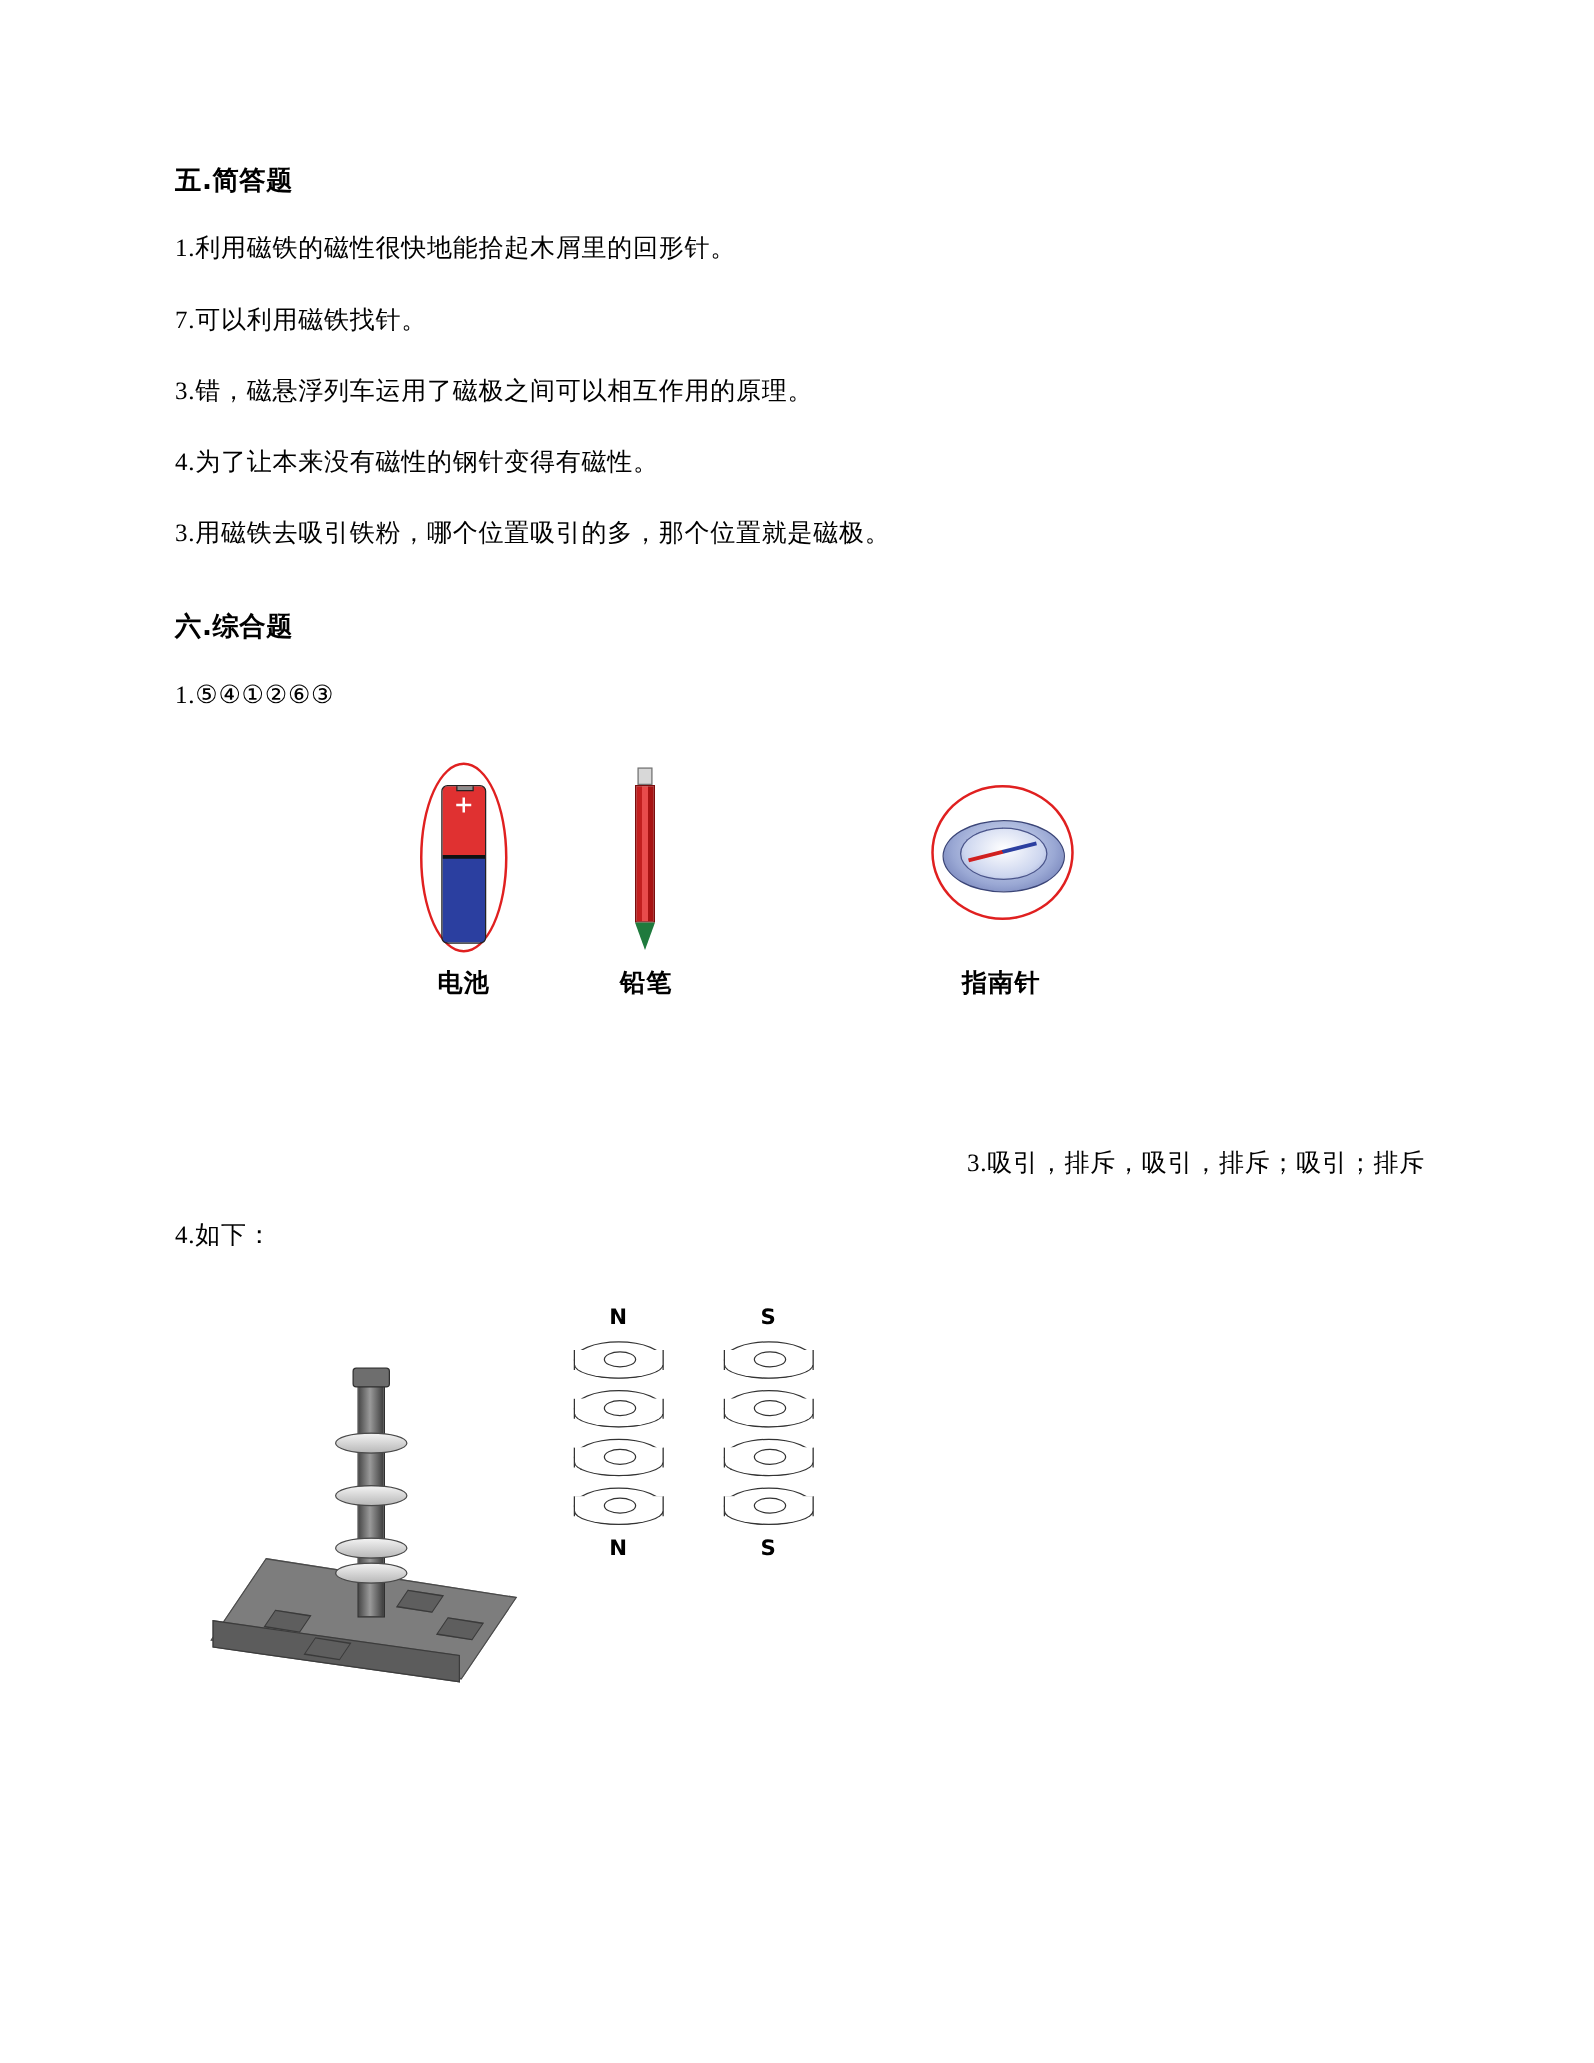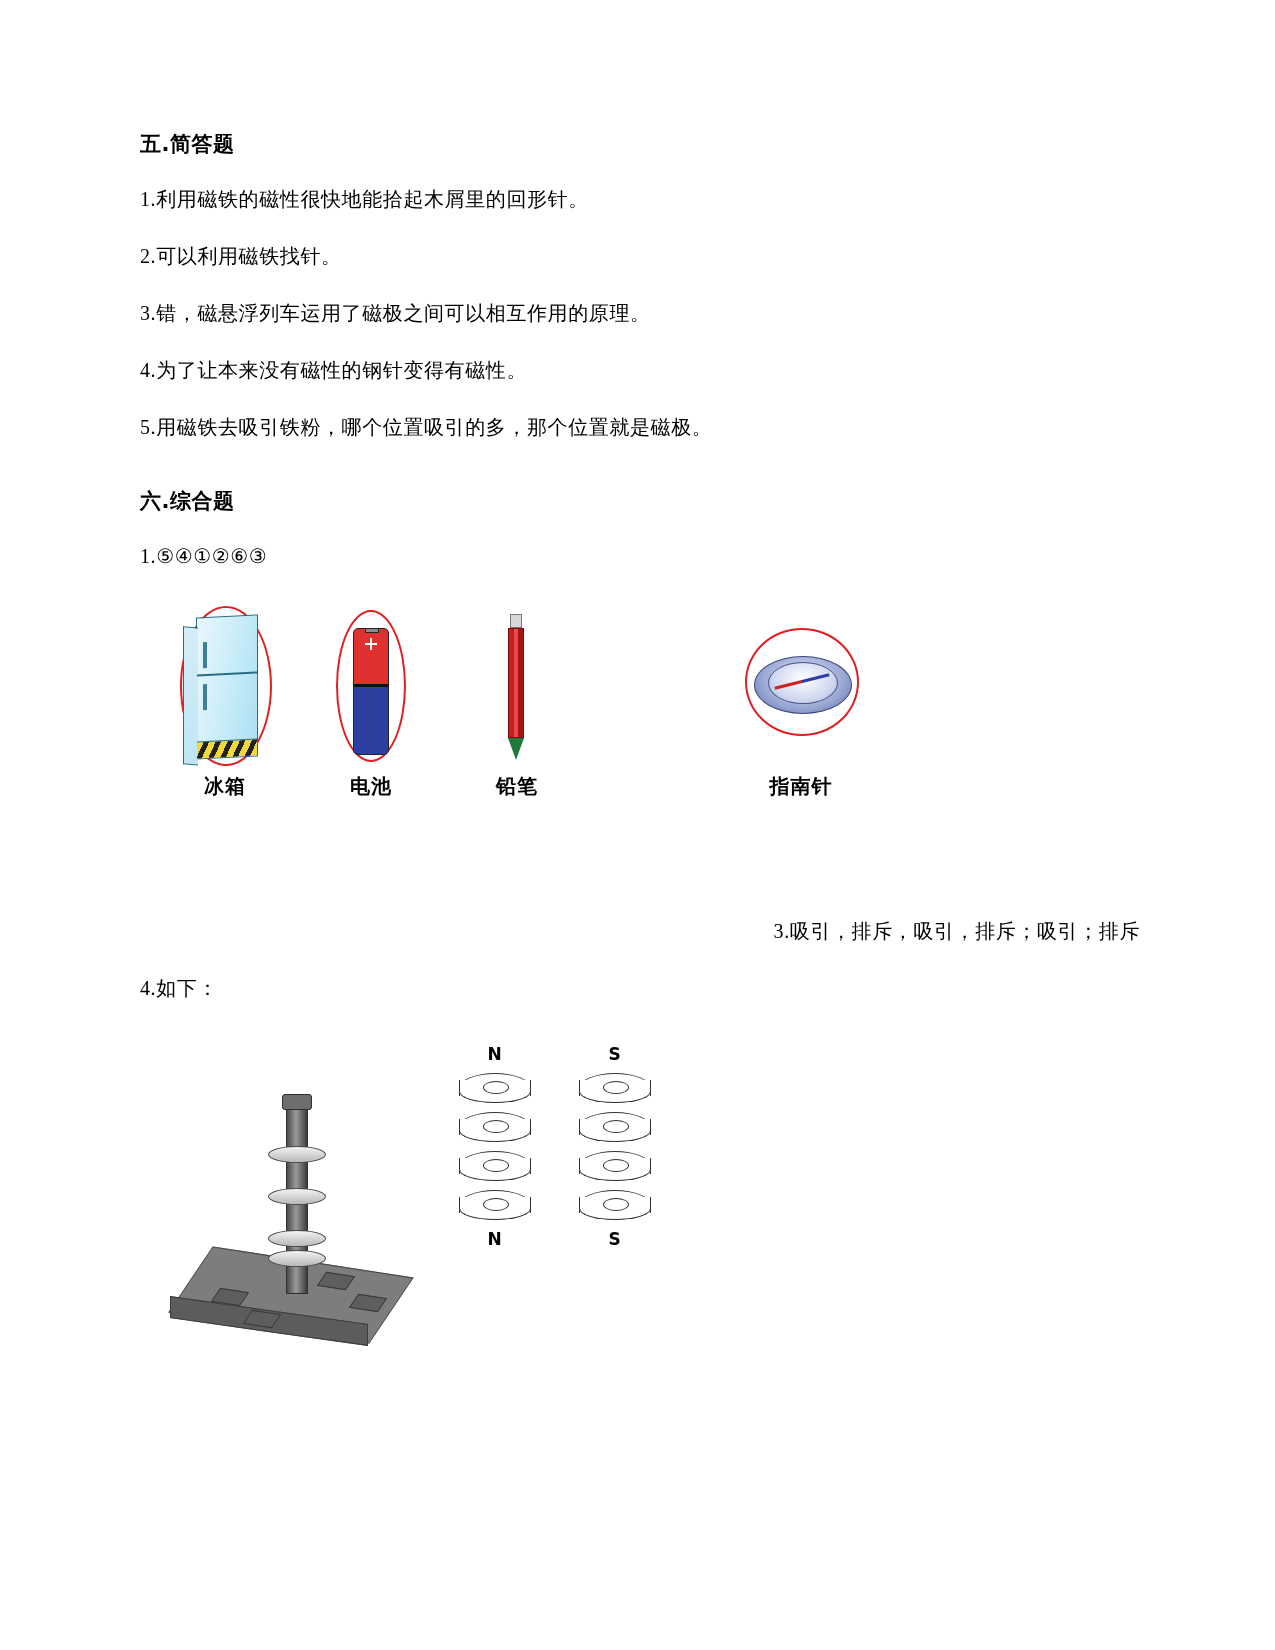--- a/index.html
+++ b/index.html
@@ -340,42 +340,30 @@
   }
 </style>
 </head>
 <body>
 
 <div class="page">
   <div class="content">
 
     <h2 class="section-heading">五.简答题</h2>
     <p class="para">1.利用磁铁的磁性很快地能拾起木屑里的回形针。</p>
-    <p class="para">2.可以利用磁铁找针。</p>
+    <p class="para">7.可以利用磁铁找针。</p>
     <p class="para">3.错，磁悬浮列车运用了磁极之间可以相互作用的原理。</p>
     <p class="para">4.为了让本来没有磁性的钢针变得有磁性。</p>
-    <p class="para">5.用磁铁去吸引铁粉，哪个位置吸引的多，那个位置就是磁极。</p>
+    <p class="para">3.用磁铁去吸引铁粉，哪个位置吸引的多，那个位置就是磁极。</p>
 
     <h2 class="section-heading section-two">六.综合题</h2>
     <p class="para">1.⑤④①②⑥③</p>
 
     <div class="fig-objects">
 
-      <div class="obj" style="left:0px;">
-        <div class="art">
-          <div class="ellipse" style="left:20px;top:8px;width:92px;height:160px;"></div>
-          <div class="fridge">
-            <div class="fridge-div"></div>
-            <div class="fridge-handle fh1"></div>
-            <div class="fridge-handle fh2"></div>
-            <div class="fridge-foot"></div>
-          </div>
-        </div>
-        <div class="cap">冰箱</div>
-      </div>
 
       <div class="obj" style="left:292px;">
         <div class="art">
           <div class="pencil">
             <div class="cap"></div>
               <div class="body"></div>
               <div class="tip"></div>
           </div>
         </div>
         <div class="cap">铅笔</div>

